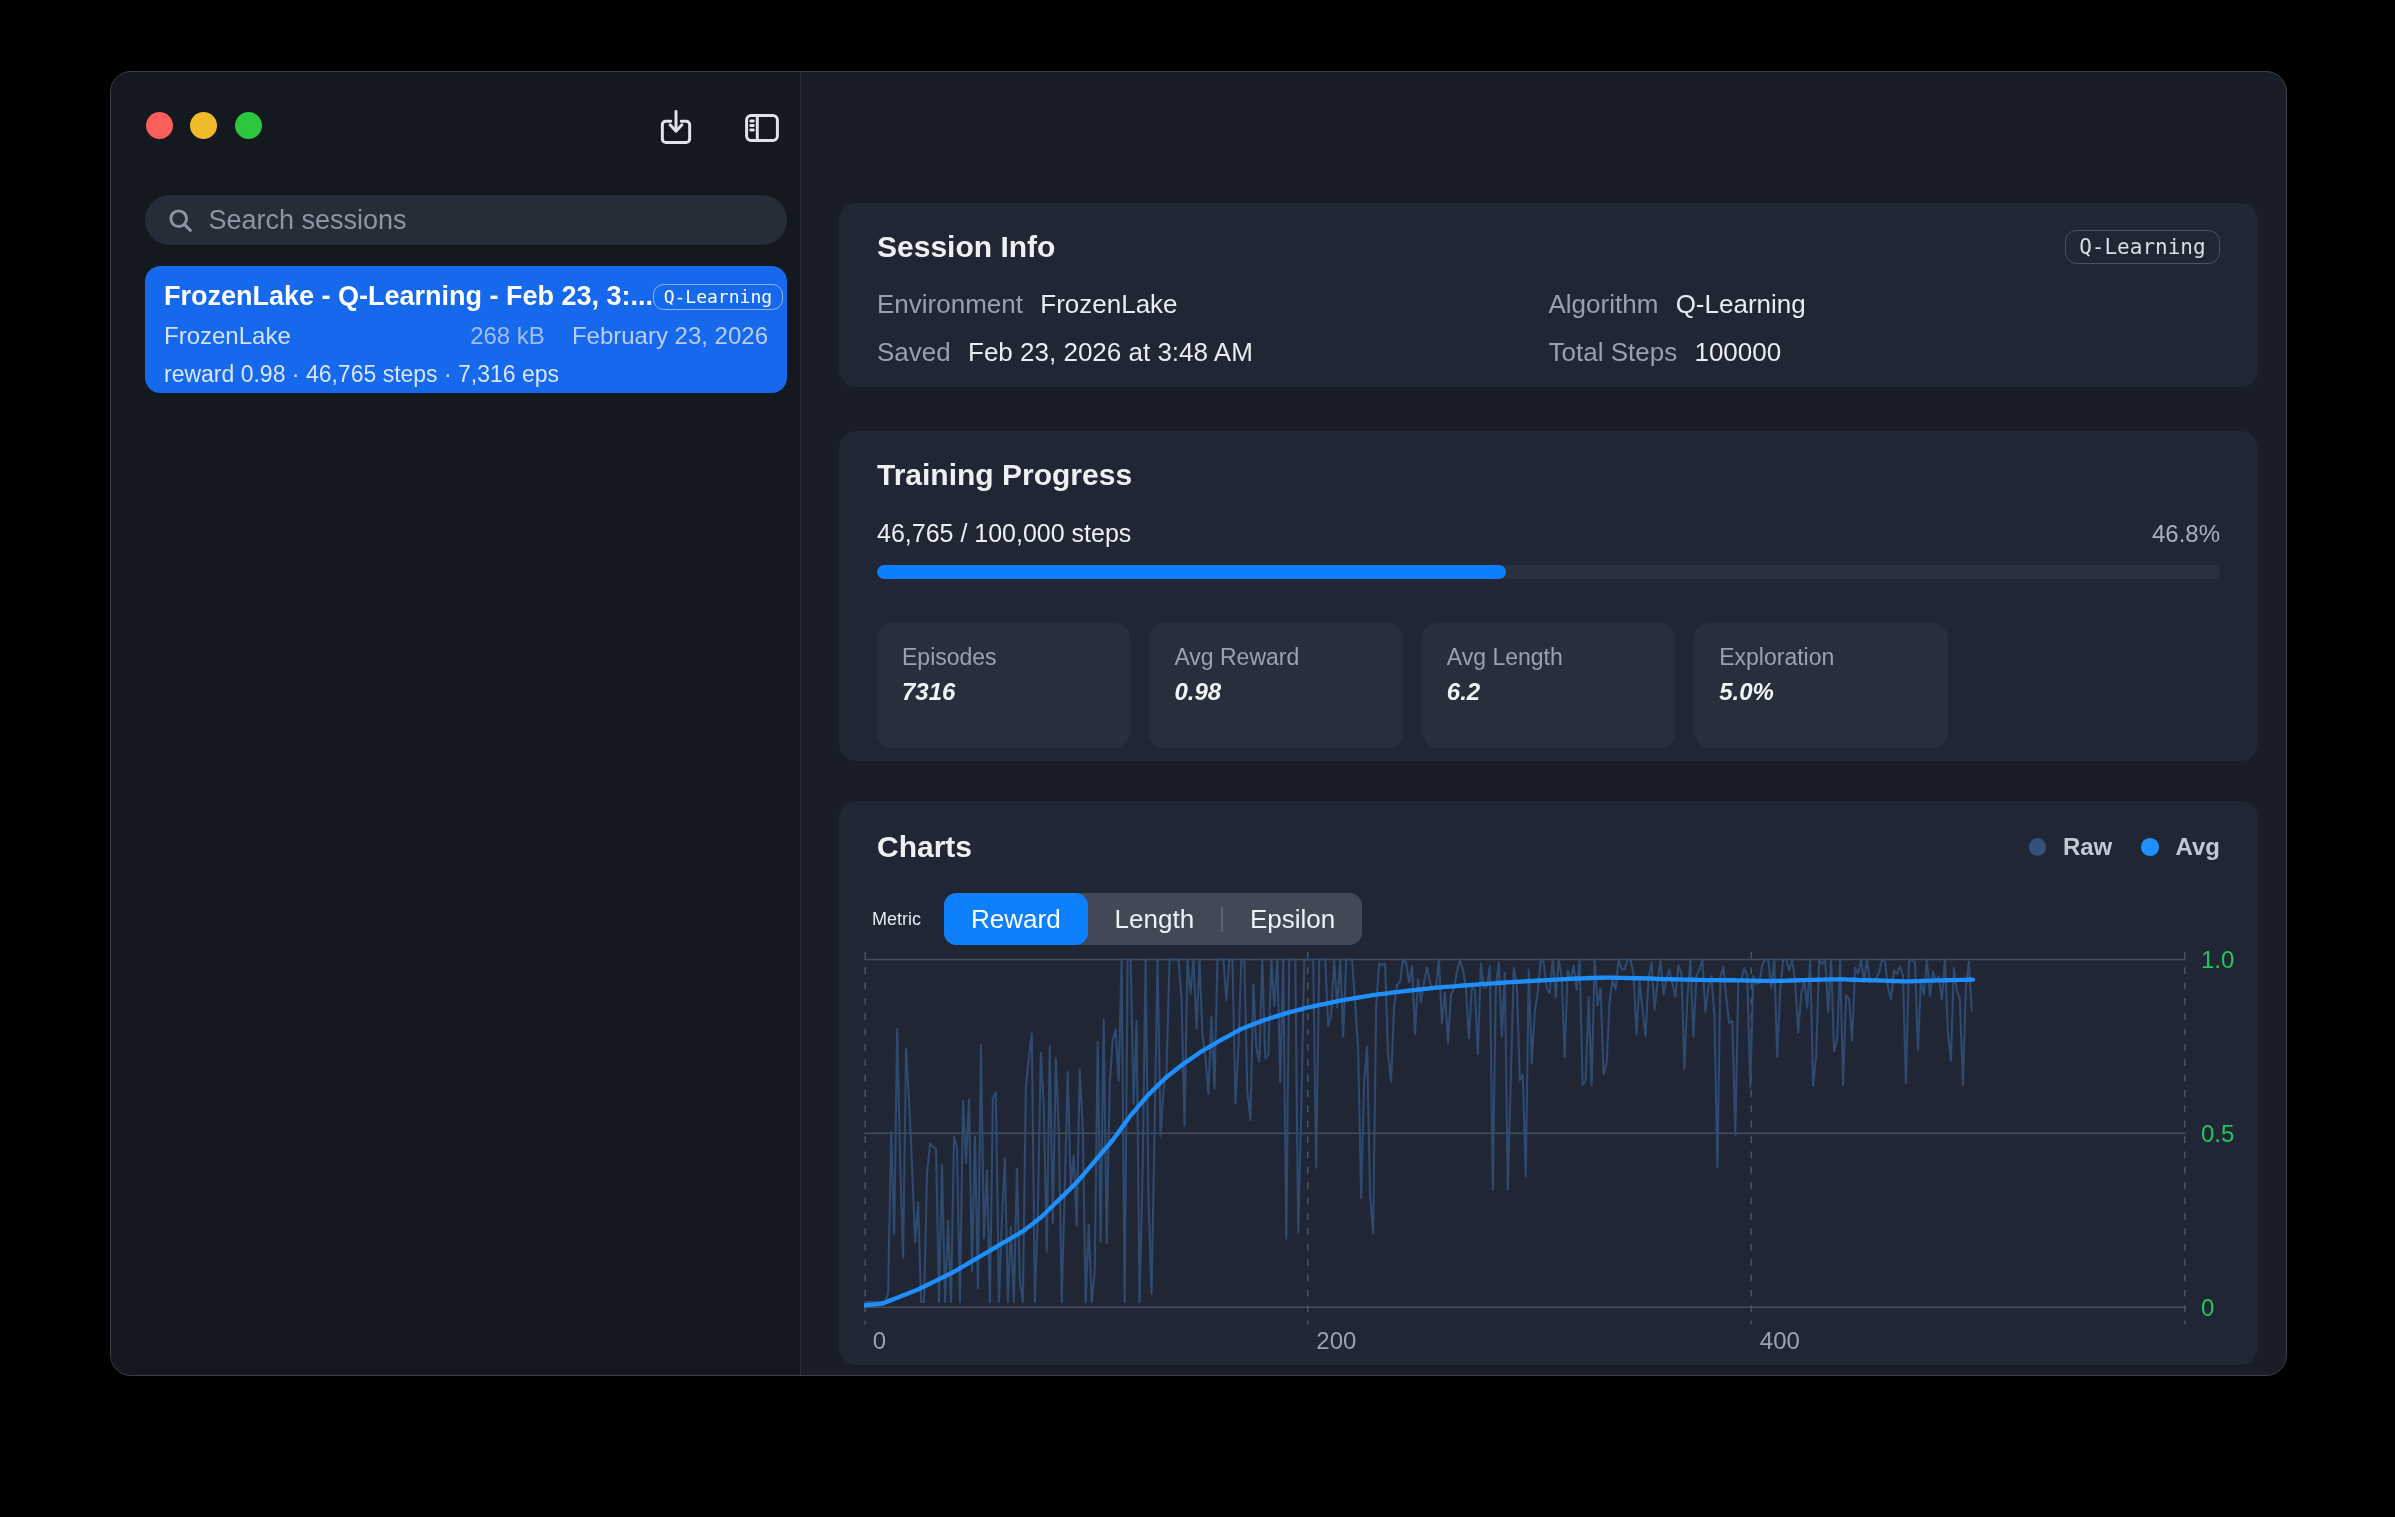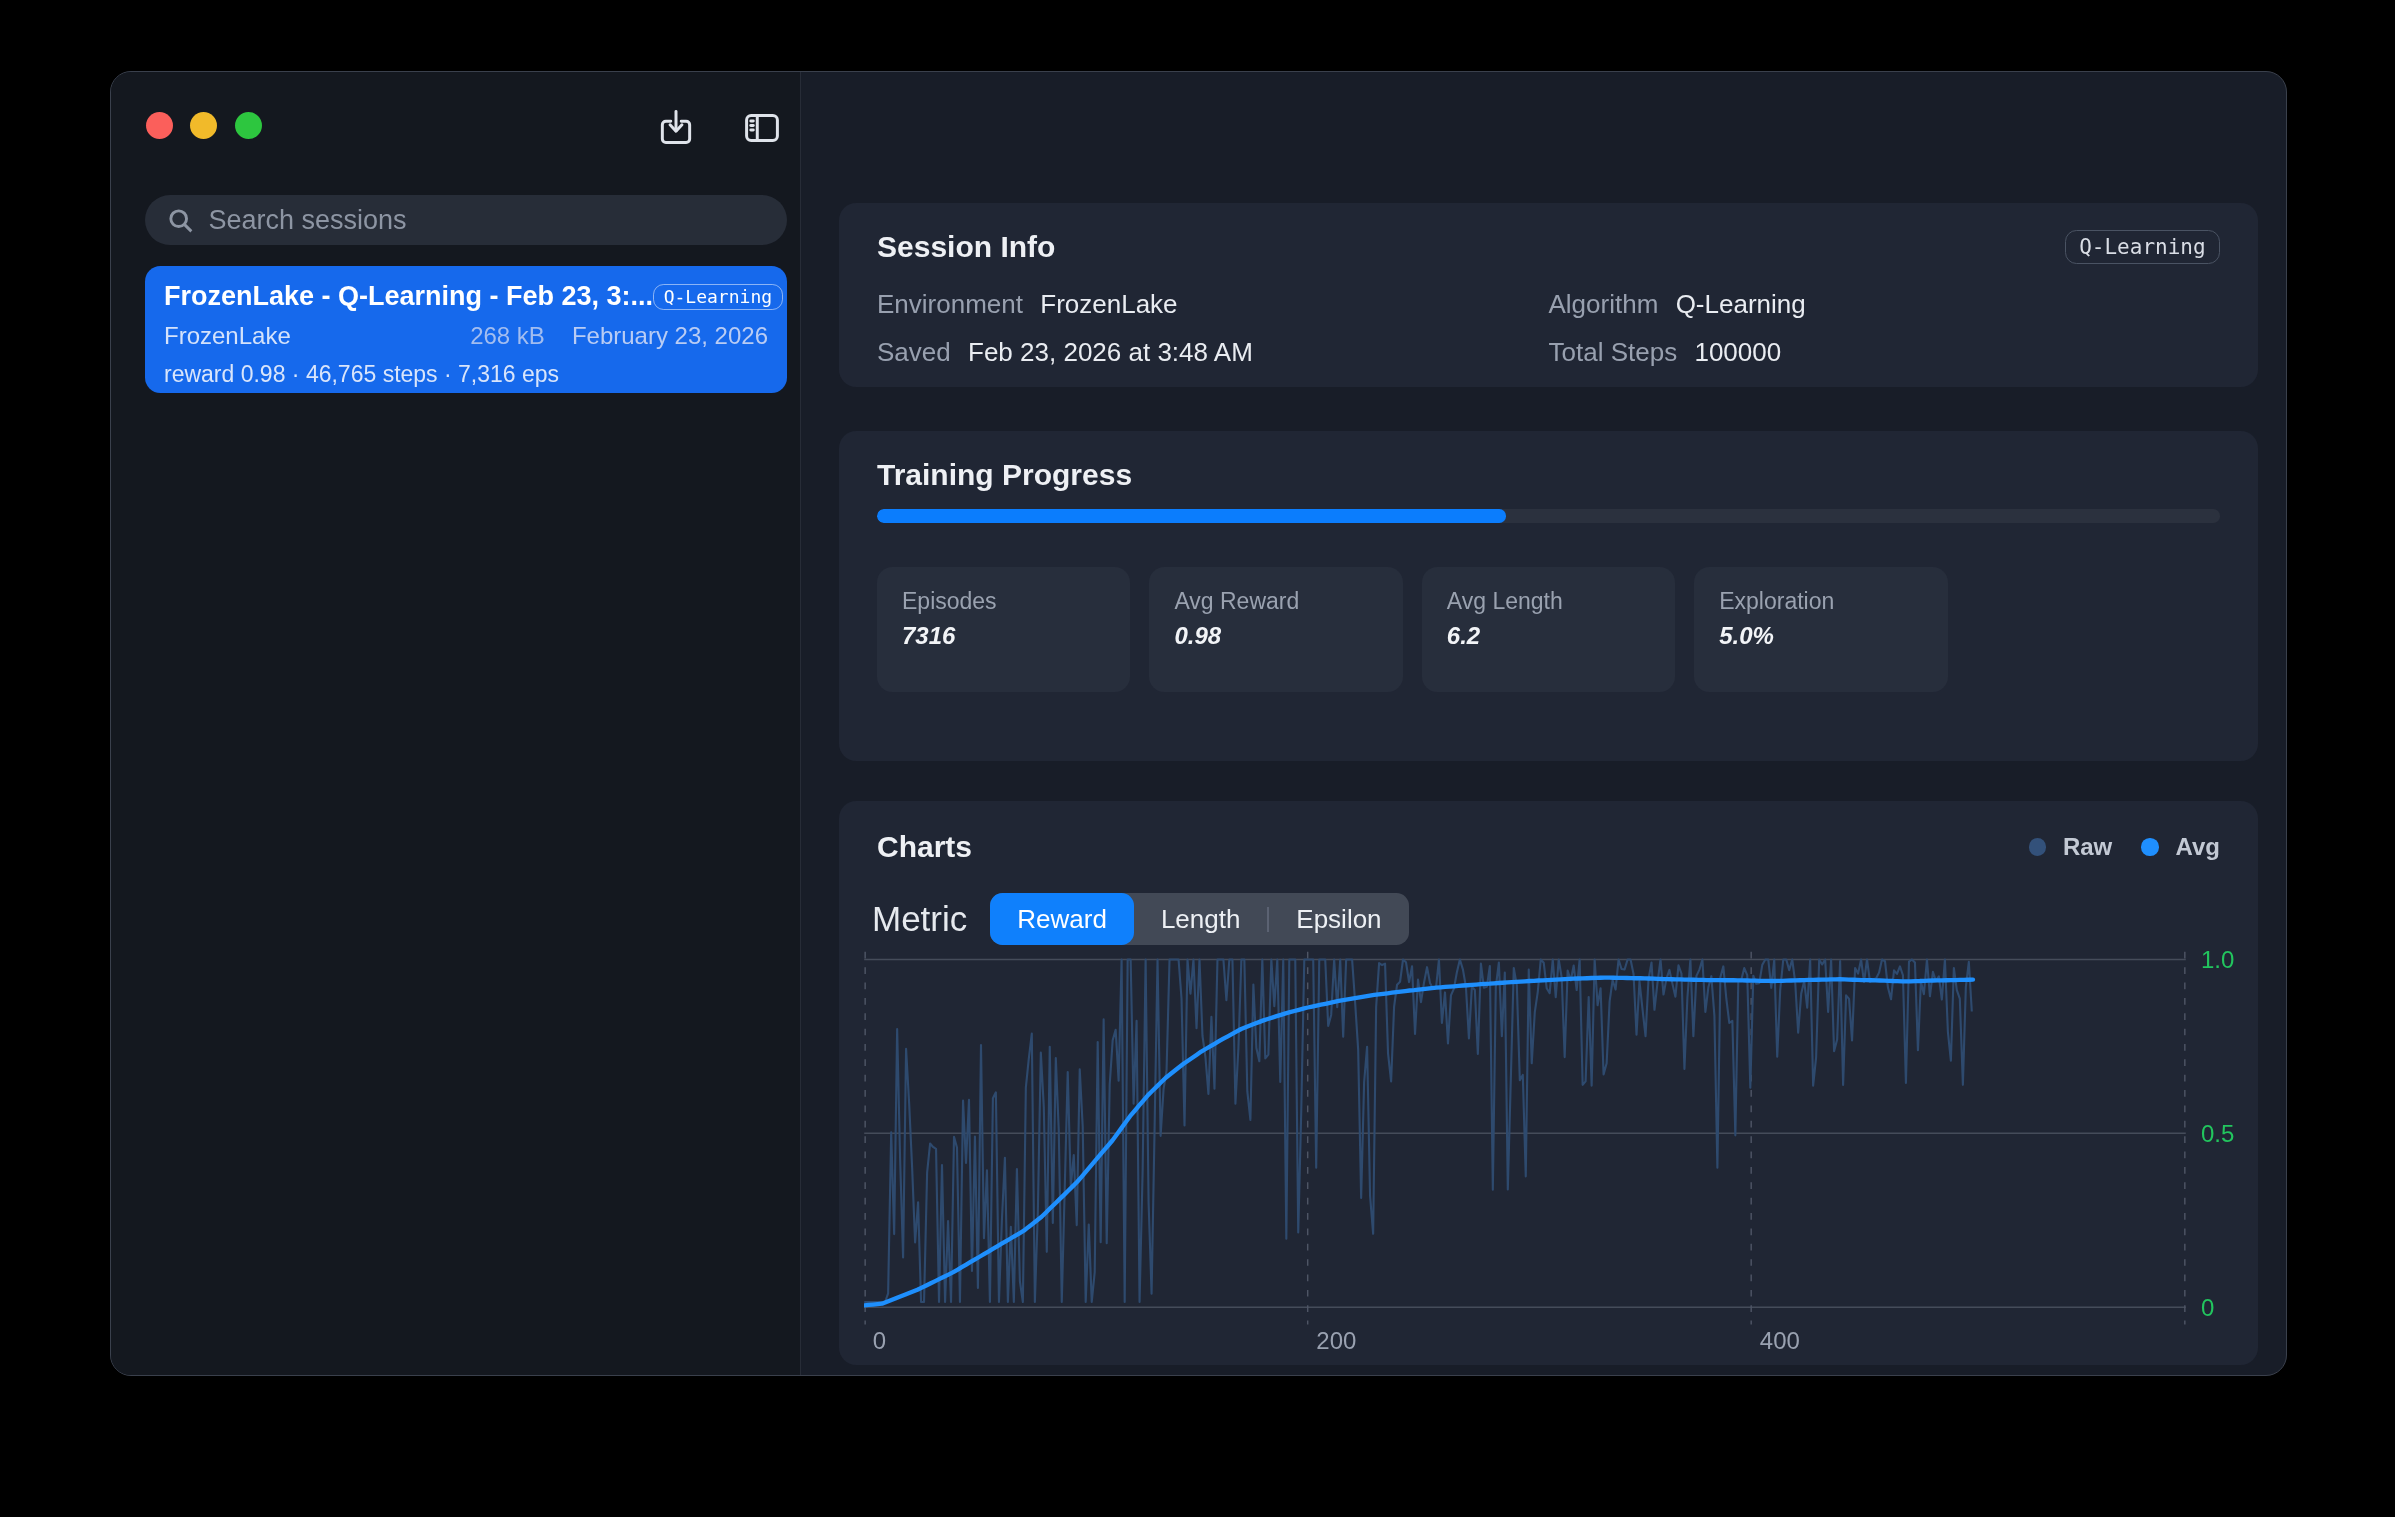--- a/index.html
+++ b/index.html
@@ -60,21 +60,21 @@
   .stat{background:#272e3c;border-radius:15.4px;padding:21px 25px;height:125px;box-sizing:border-box;}
   .stat .lab{color:#9aa2b0;font-size:23px;}
   .stat .val{color:#f2f4f7;font-size:24px;font-weight:700;margin-top:7.7px;font-style:italic;}
   
   .charts-head{display:flex;align-items:center;justify-content:space-between;margin:29px 38px 0 38px;}
   .legend{display:flex;align-items:center;gap:29px;}
   .leg-item{display:flex;align-items:center;gap:17px;}
   .leg-dot{width:17.3px;height:17.3px;border-radius:50%;}
   .leg-item span.t{color:#c3c9d4;font-size:24px;font-weight:700;}
   .metric-row{display:flex;align-items:center;gap:23px;margin:29px 38px 0 33px;}
-  .metric-lab{color:#e6e9ee;font-size:35px;}
+  .metric-lab{color:#e6e9ee;font-size:18px;}
   .seg{display:flex;align-items:center;background:#424956;border-radius:12.5px;height:52px;}
   .seg-item{display:flex;align-items:center;justify-content:center;padding:0 27px;height:52px;color:#edf0f4;
             font-size:26px;border-radius:12.5px;cursor:pointer;}
   .seg-item.selected{background:#0f80fc;color:#fff;}
   .seg-sep{width:1.9px;height:25px;background:#5b6272;}
   .chart-wrap{position:relative;margin-left:25px;margin-top:1.9px;width:1383px;}
   .chart-wrap svg{display:block;}
   svg text{font-family:"Liberation Sans",sans-serif;}
   .ylab{position:absolute;left:1337px;width:67px;color:#22c55e;font-size:24px;line-height:29px;}
   .y1{top:-1.9px}.y2{top:172px}.y3{top:346px}
@@ -153,20 +153,24 @@
         </div>
         <div class="field">
           <span class="lab">Total Steps</span>
           <span class="val">100000</span>
         </div>
       </div>
     </section>
 
     <section class="panel p-train">
       <h2>Training Progress</h2>
+      <div class="steps-row">
+        <span class="st">46,765 / 100,000 steps</span>
+        <span class="pct">46.8%</span>
+      </div>
       <div class="bar">
         <div class="fill" style="width: 46.8%;"></div>
       </div>
       <div class="stats">
         <div class="stat">
           <div class="lab">Episodes</div>
           <div class="val">7316</div>
         </div>
         <div class="stat">
           <div class="lab">Avg Reward</div>

